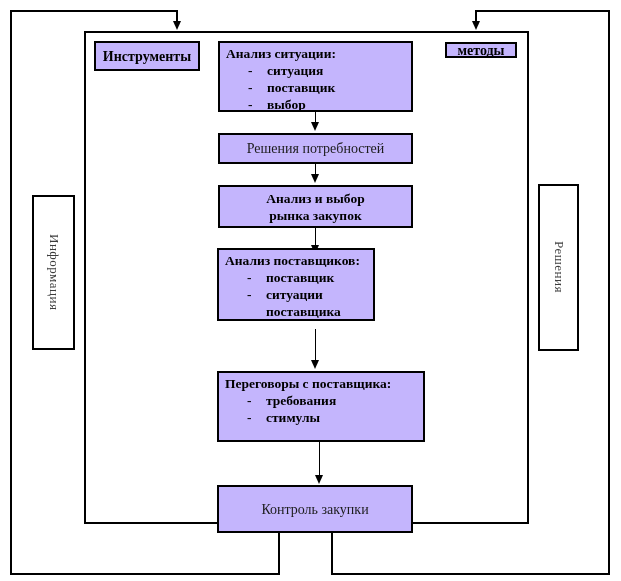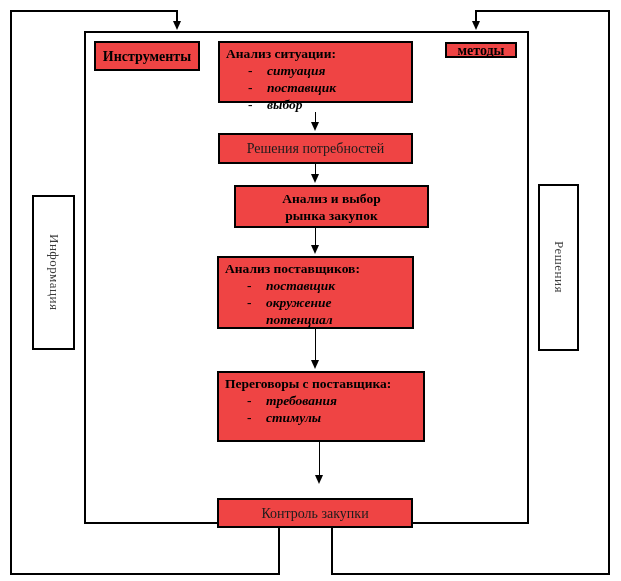--- a/index.html
+++ b/index.html
@@ -16,37 +16,37 @@
   .inner-rect {
     position: absolute;
     left: 84px; top: 31px;
     width: 445px; height: 493px;
     border: 2px solid #000;
     background: #fff;
   }
   .fbox {
     position: absolute;
     border: 2px solid #000;
-    background: #ef4444;
+    background: #c4b5fd;
     color: #000;
     font-size: 13.5px;
     line-height: 17px;
   }
   .fbox.centered {
     display: flex;
     align-items: center;
     justify-content: center;
     text-align: center;
   }
   .bold { font-weight: bold; }
   .regular { font-weight: normal; color: #1c1c1c; font-size: 14px; }
   .ftitle { display: block; padding: 2px 0 0 6px; font-weight: bold; }
   .brow { display: flex; padding-left: 28px; font-weight: bold; }
   .bdash { width: 19px; flex: 0 0 19px; }
-  .btext { flex: 1 1 auto; padding-right: 16px; font-style: italic; }
+  .btext { flex: 1 1 auto; padding-right: 16px; }
   .arrow-shaft { position: absolute; width: 1.5px; background: #000; }
   .arrow-head {
     position: absolute;
     width: 0; height: 0;
     border-left: 4.5px solid transparent;
     border-right: 4.5px solid transparent;
     border-top: 9px solid #000;
   }
   .vbox {
     position: absolute;
@@ -94,21 +94,21 @@
     <span class="vtext">Решения</span>
   </div>
 
   <div class="fbox centered bold" style="left:94px; top:41px; width:106px; height:30px; font-size:14px;">
     <span>Инструменты</span>
   </div>
   <div class="fbox centered bold" style="left:445px; top:42px; width:72px; height:16px; font-size:14px;">
     <span>методы</span>
   </div>
 
-  <div class="fbox" style="left:218px; top:41px; width:195px; height:62px;">
+  <div class="fbox" style="left:218px; top:41px; width:195px; height:71px;">
     <span class="ftitle">Анализ ситуации:</span>
     <div class="brow">
       <span class="bdash">-</span>
       <span class="btext">ситуация</span>
     </div>
     <div class="brow">
       <span class="bdash">-</span>
       <span class="btext">поставщик</span>
     </div>
     <div class="brow">
@@ -120,36 +120,36 @@
   <div class="arrow-shaft" style="left:314.5px; top:112px; height:11px;"></div>
   <div class="arrow-head" style="left:310.75px; top:122px;"></div>
 
   <div class="fbox centered regular" style="left:218px; top:133px; width:195px; height:31px;">
     <span>Решения потребностей</span>
   </div>
 
   <div class="arrow-shaft" style="left:314.5px; top:164px; height:11px;"></div>
   <div class="arrow-head" style="left:310.75px; top:174px;"></div>
 
-  <div class="fbox centered bold" style="left:218px; top:185px; width:195px; height:43px; padding:0 32px;margin-left:16px;">
+  <div class="fbox centered bold" style="left:218px; top:185px; width:195px; height:43px; padding:0 32px;">
     <span>Анализ и выбор рынка закупок</span>
   </div>
 
   <div class="arrow-shaft" style="left:314.5px; top:228px; height:18px;"></div>
   <div class="arrow-head" style="left:310.75px; top:245px;"></div>
 
-  <div class="fbox" style="left:217px; top:256px; width:197px; height:73px;">
+  <div class="fbox" style="left:217px; top:248px; width:158px; height:73px;">
     <span class="ftitle">Анализ поставщиков:</span>
     <div class="brow">
       <span class="bdash">-</span>
       <span class="btext">поставщик</span>
     </div>
     <div class="brow">
       <span class="bdash">-</span>
-      <span class="btext">окружение потенциал</span>
+      <span class="btext">ситуации поставщика</span>
     </div>
   </div>
 
   <div class="arrow-shaft" style="left:314.5px; top:329px; height:32px;"></div>
   <div class="arrow-head" style="left:310.75px; top:360px;"></div>
 
   <div class="fbox" style="left:217px; top:371px; width:208px; height:71px;">
     <span class="ftitle">Переговоры с поставщика:</span>
     <div class="brow">
       <span class="bdash">-</span>
@@ -157,17 +157,17 @@
     </div>
     <div class="brow">
       <span class="bdash">-</span>
       <span class="btext">стимулы</span>
     </div>
   </div>
 
   <div class="arrow-shaft" style="left:318.5px; top:442px; height:34px;"></div>
   <div class="arrow-head" style="left:314.75px; top:475px;"></div>
 
-  <div class="fbox centered regular" style="left:217px; top:498px; width:196px; height:30px;">
+  <div class="fbox centered regular" style="left:217px; top:485px; width:196px; height:48px;">
     <span>Контроль закупки</span>
   </div>
 
 </div>
 
 </body></html>

